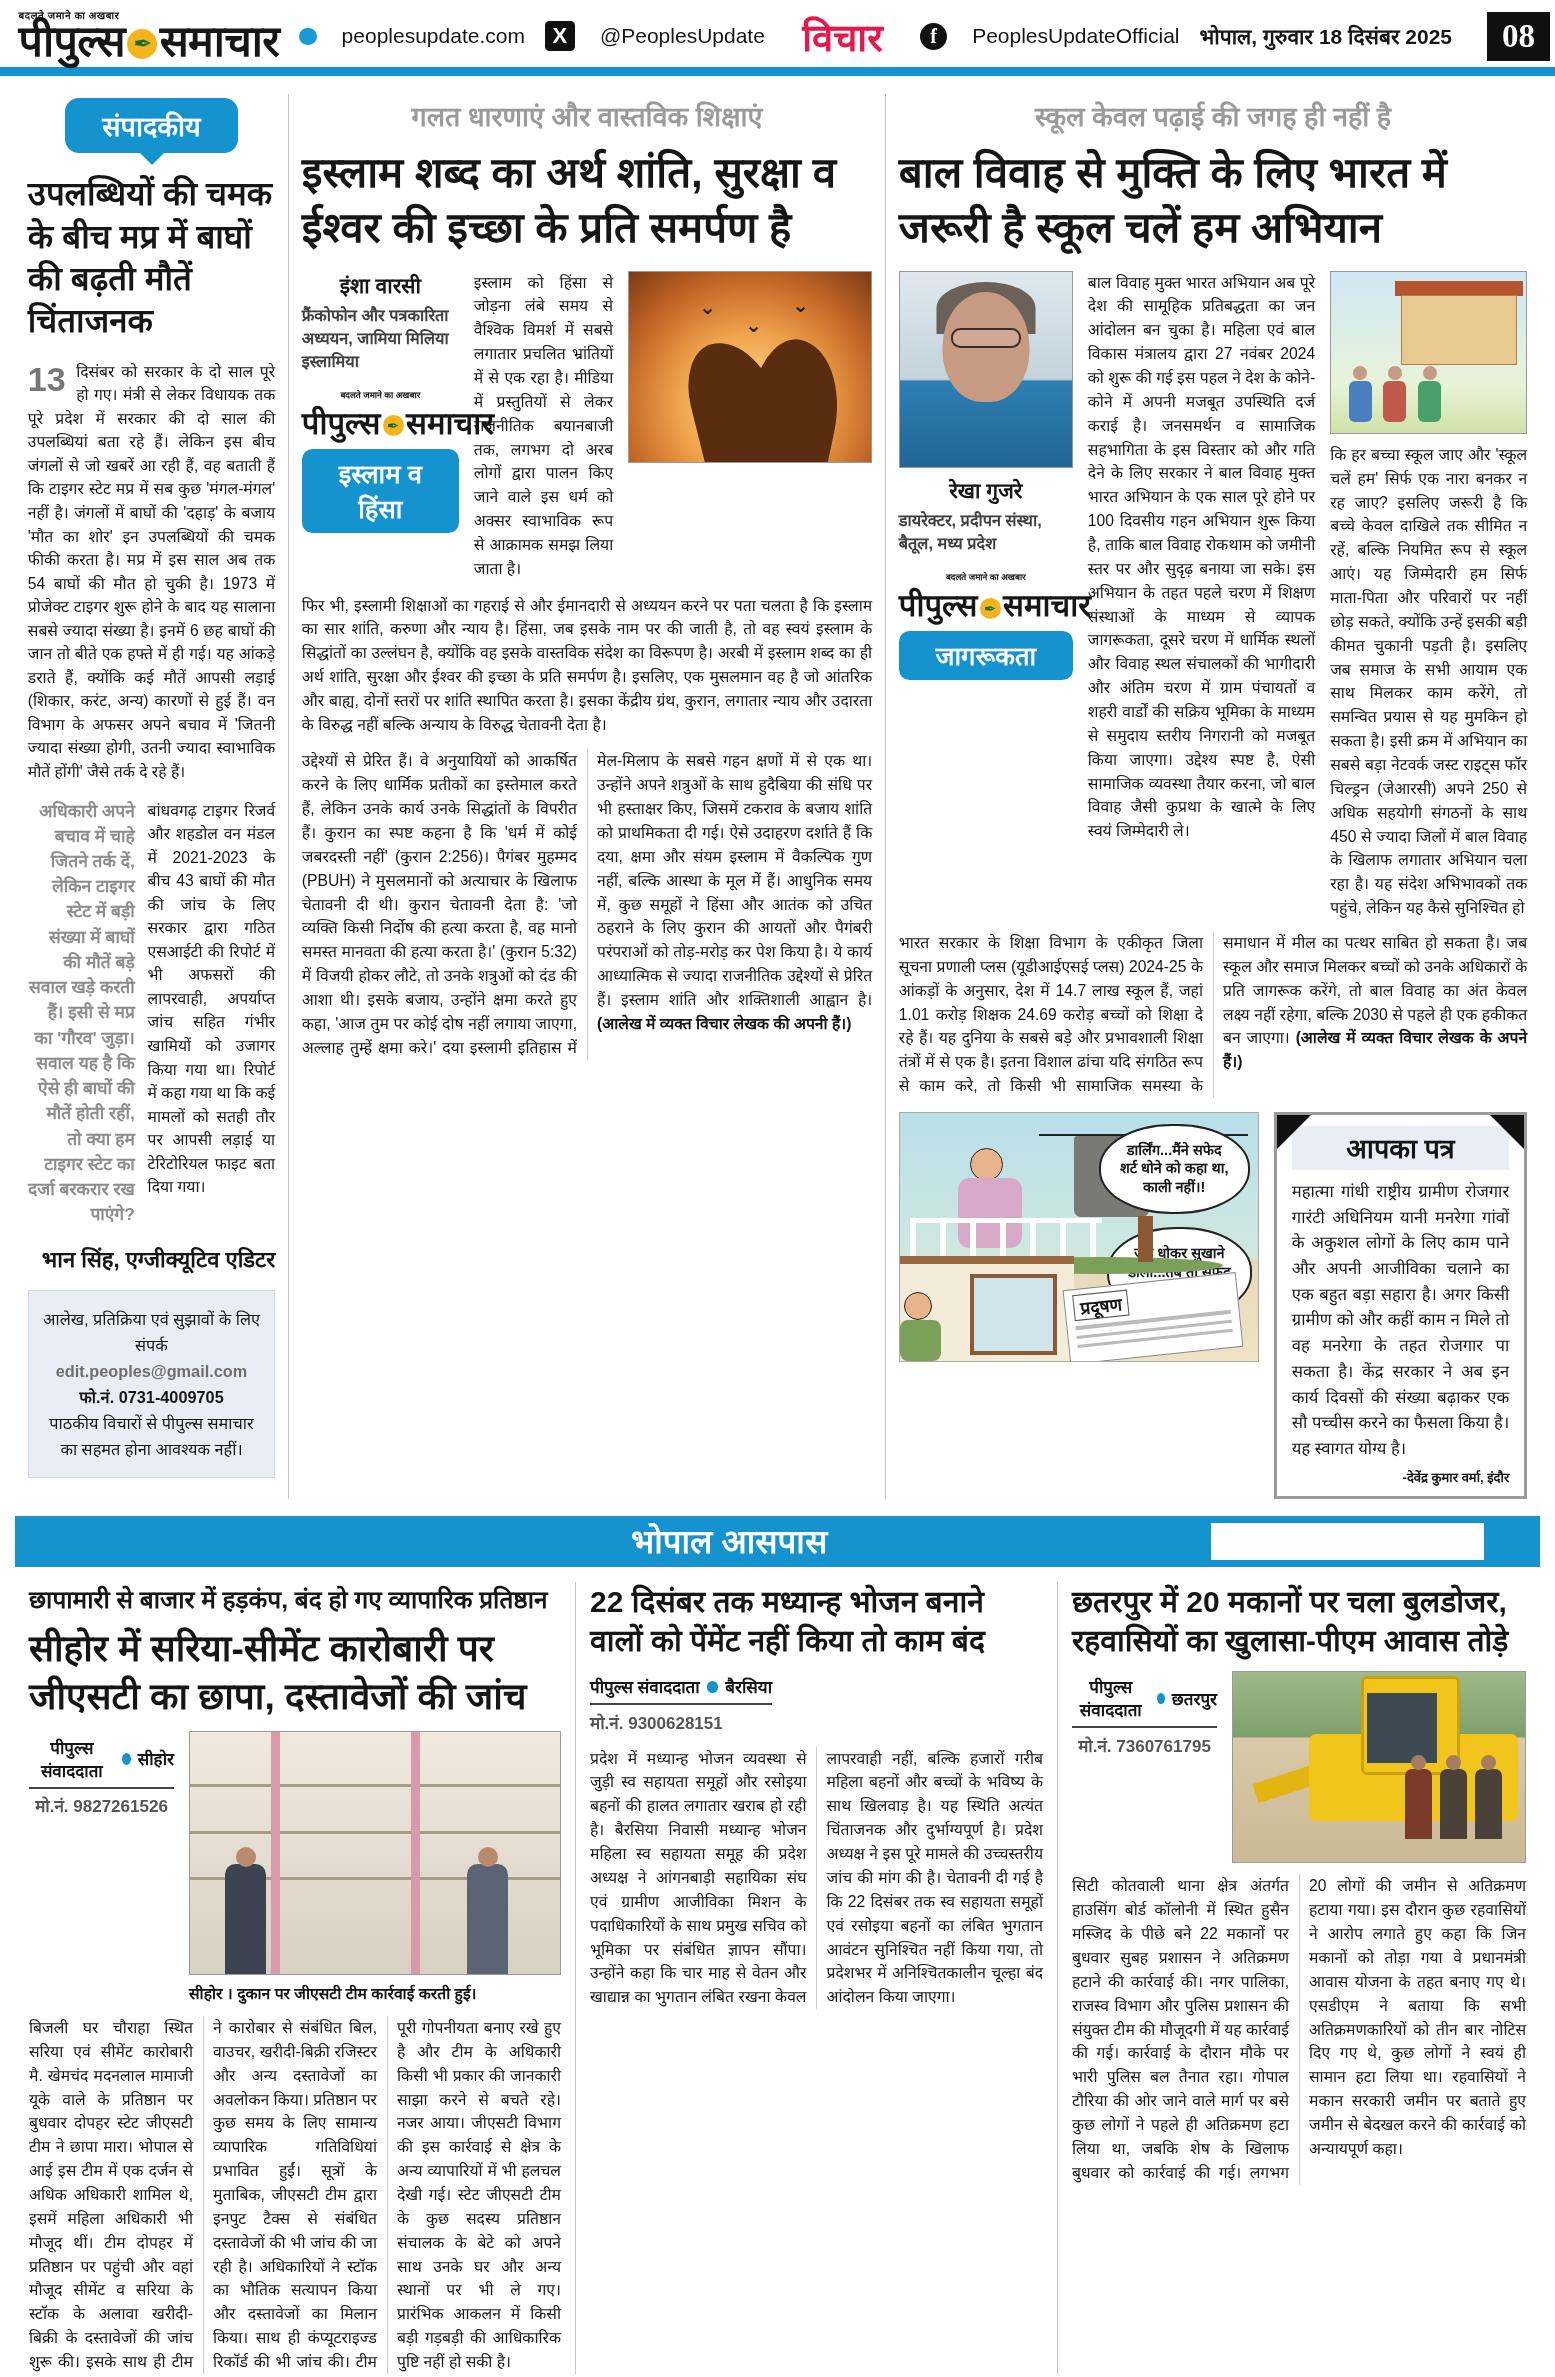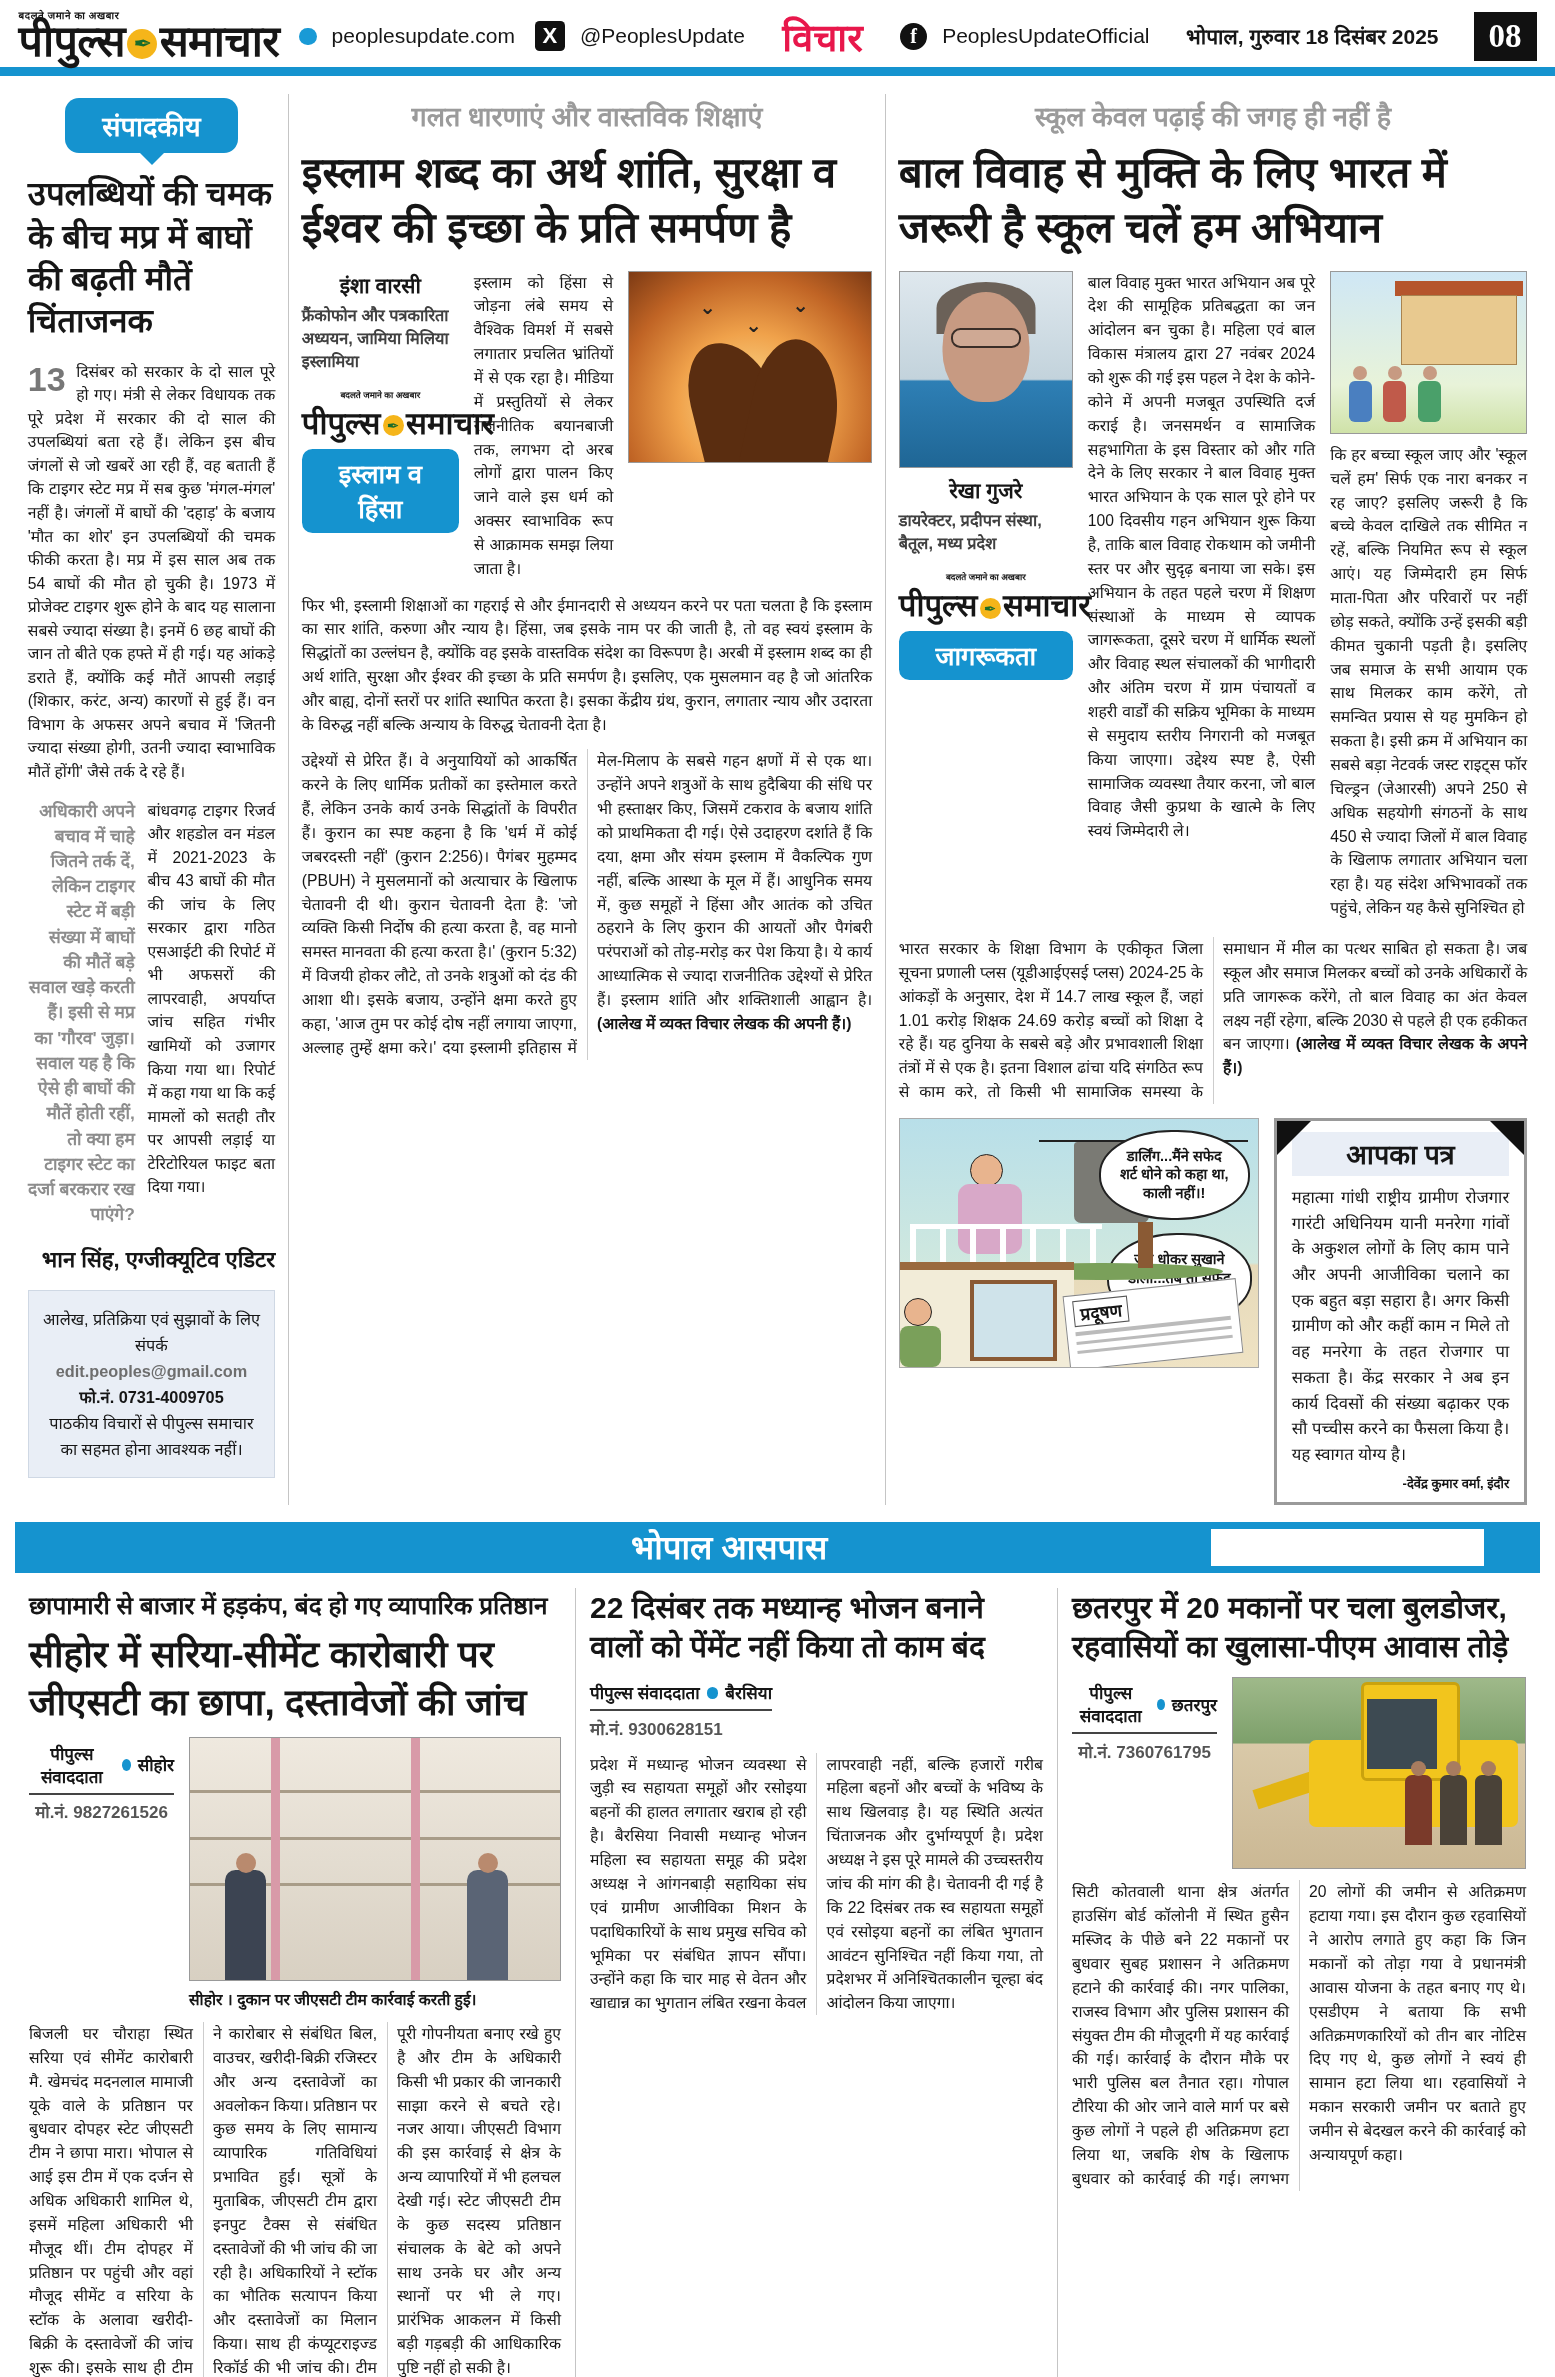--- a/index.html
+++ b/index.html
@@ -5,21 +5,21 @@
   *{margin:0;padding:0;box-sizing:border-box}
   body{width:1555px;background:#fff;color:#161616;font-family:"Liberation Sans","DejaVu Sans",sans-serif}
   .page{padding:4.6px 15px 0 15px}
   .jt{text-align:justify}
   
   .mast{display:flex;align-items:center;gap:20px;padding:5.8px 3.5px 4.6px 3.5px}
   .brand{line-height:.95}
   .brand .tag{font-size:10px;font-weight:bold;letter-spacing:0.6px}
   .brand .nm{font-size:43px;font-weight:900;letter-spacing:-0.6px;white-space:nowrap}
   .pen{display:inline-block;width:30px;height:30px;border-radius:50%;background:#f5b51a;color:#1a6b2a;text-align:center;line-height:30px;font-size:22px;vertical-align:middle;margin:0 2.3px}
-  .hinfo{display:flex;align-items:center;gap:15px;font-size:21px;white-space:nowrap}
+  .hinfo{display:flex;align-items:center;gap:25px;font-size:21px;white-space:nowrap}
   .globe{width:17.4px;height:17.4px;border-radius:50%;background:#199ad6;display:inline-block}
   .xbox{width:30px;height:30px;background:#111;color:#fff;font-weight:bold;font-size:22px;display:flex;align-items:center;justify-content:center;border-radius:4.6px}
   .fb{width:27px;height:27px;border-radius:50%;background:#111;color:#fff;font-weight:bold;font-size:20px;display:flex;align-items:center;justify-content:center;font-family:"Liberation Serif",serif}
   .vichar{color:#e8174b;font-size:38px;font-weight:900;margin:0 17.4px}
   .dateline{font-size:21px;font-weight:bold;margin-left:auto;white-space:nowrap}
   .pgno{background:#111;color:#fff;font-size:33px;font-weight:bold;padding:5.8px 15px;margin-left:15px;font-family:"Liberation Serif",serif}
   .blue-rule{height:8.7px;background:#1593cf;width:1555px}
   
   .topzone{display:grid;grid-template-columns:273px 597px 1fr;column-gap:0;padding:14px 0 15px 0}
   .tz-col{padding:0 12.8px}
@@ -222,21 +222,21 @@
           <div class="ph schoolill" style="width:197px;height:163px">
             <div class="roof"></div>
               <div class="bldg"></div>
             <div class="kid" style="left:17.4px;background:#4a7fc0"></div>
             <div class="kid" style="left:52px;background:#c05a4a"></div>
             <div class="kid" style="left:87px;background:#4aa06a"></div>
           </div>
           <div class="bodytxt jt" style="margin-top:9.3px">कि हर बच्चा स्कूल जाए और 'स्कूल चलें हम' सिर्फ एक नारा बनकर न रह जाए? इसलिए जरूरी है कि बच्चे केवल दाखिले तक सीमित न रहें, बल्कि नियमित रूप से स्कूल आएं। यह जिम्मेदारी हम सिर्फ माता-पिता और परिवारों पर नहीं छोड़ सकते, क्योंकि उन्हें इसकी बड़ी कीमत चुकानी पड़ती है। इसलिए जब समाज के सभी आयाम एक साथ मिलकर काम करेंगे, तो समन्वित प्रयास से यह मुमकिन हो सकता है। इसी क्रम में अभियान का सबसे बड़ा नेटवर्क जस्ट राइट्स फॉर चिल्ड्रन (जेआरसी) अपने 250 से अधिक सहयोगी संगठनों के साथ 450 से ज्यादा जिलों में बाल विवाह के खिलाफ लगातार अभियान चला रहा है। यह संदेश अभिभावकों तक पहुंचे, लेकिन यह कैसे सुनिश्चित हो</div>
         </div>
       </div>
-      <div class="bodytxt jt cols2" style="margin-top:17px">
+      <div class="bodytxt jt cols2" style="margin-top:11px">
         <span>भारत सरकार के शिक्षा विभाग के एकीकृत जिला सूचना प्रणाली प्लस (यूडीआईएसई प्लस) 2024-25 के आंकड़ों के अनुसार, देश में 14.7 लाख स्कूल हैं, जहां 1.01 करोड़ शिक्षक 24.69 करोड़ बच्चों को शिक्षा दे रहे हैं। यह दुनिया के सबसे बड़े और प्रभावशाली शिक्षा तंत्रों में से एक है। इतना विशाल ढांचा यदि संगठित रूप से काम करे, तो किसी भी सामाजिक समस्या के समाधान में मील का पत्थर साबित हो सकता है। जब स्कूल और समाज मिलकर बच्चों को उनके अधिकारों के प्रति जागरूक करेंगे, तो बाल विवाह का अंत केवल लक्ष्य नहीं रहेगा, बल्कि 2030 से पहले ही एक हकीकत बन जाएगा।</span>
         <span class="endnote">(आलेख में व्यक्त विचार लेखक के अपने हैं।)</span>
       </div>
       <div class="rowgrid" style="grid-template-columns:360px 1fr;margin-top:14px">
         <div class="cartoon" style="width:360px;height:250px">
           <div class="cline"></div>
           <div class="shirt"></div>
           <div class="cman-head"></div>
             <div class="cman-body"></div>
           <div class="rail"></div>

